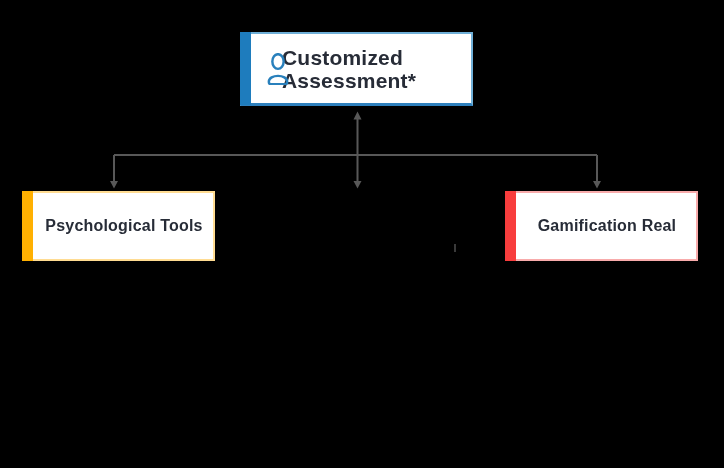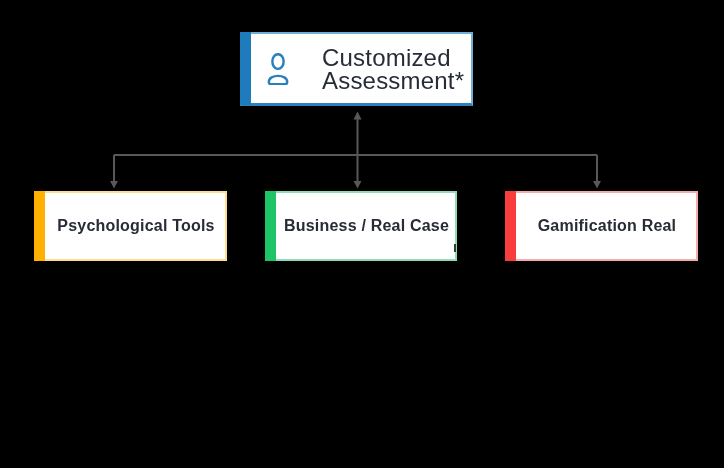--- a/index.html
+++ b/index.html
@@ -32,29 +32,29 @@
   .root-node{
     left:240px;top:32px;width:233px;height:74px;
     border-bottom-width:3px;
   }
   .root-node .person{
     position:absolute;left:22px;top:50%;
     width:28px;height:32px;
     transform:translateY(-50%);
   }
   .root-label{
-    margin-left:80px;
+    margin-left:40px;
     width:155px;
-    font-size:24px;
+    font-size:21px;
     line-height:23px;
-    font-weight:400;
+    font-weight:700;
     letter-spacing:.2px;
   }
   .child-node{top:191px;height:70px;}
-  .child-1{left:22px;width:193px;margin-left:12px;}
+  .child-1{left:22px;width:193px;}
   .child-2{left:265px;width:192px;}
   .child-3{left:505px;width:193px;}
   .child-label{
     flex:1;
     padding-left:11px;
     text-align:center;
     font-size:16px;
     font-weight:700;
     letter-spacing:.2px;
   }
@@ -92,24 +92,20 @@
       </svg>
     </span>
     <span class="root-label" style="color: rgb(39, 44, 55);">Customized Assessment*</span>
   </div>
 
   <div class="node child-node child-1" style="border-color: rgb(255, 220, 146);">
     <span class="accent" style="background-color: rgb(255, 176, 1);"></span>
     <span class="child-label" style="color: rgb(39, 44, 55);">Psychological Tools</span>
   </div>
 
-  <div class="node child-node child-2" style="border-color: rgb(143, 221, 181);">
-    <span class="accent" style="background-color: rgb(31, 196, 104);"></span>
-    <span class="child-label" style="color: rgb(39, 44, 55);">Business / Real Case</span>
-  </div>
 
   <div class="node child-node child-3" style="border-color: rgb(248, 171, 171);">
     <span class="accent" style="background-color: rgb(248, 61, 61);"></span>
     <span class="child-label" style="color: rgb(39, 44, 55);">Gamification Real</span>
   </div>
 
   <div class="caret" style="background-color: rgb(58, 58, 58);"></div>
 
 </div>
 

